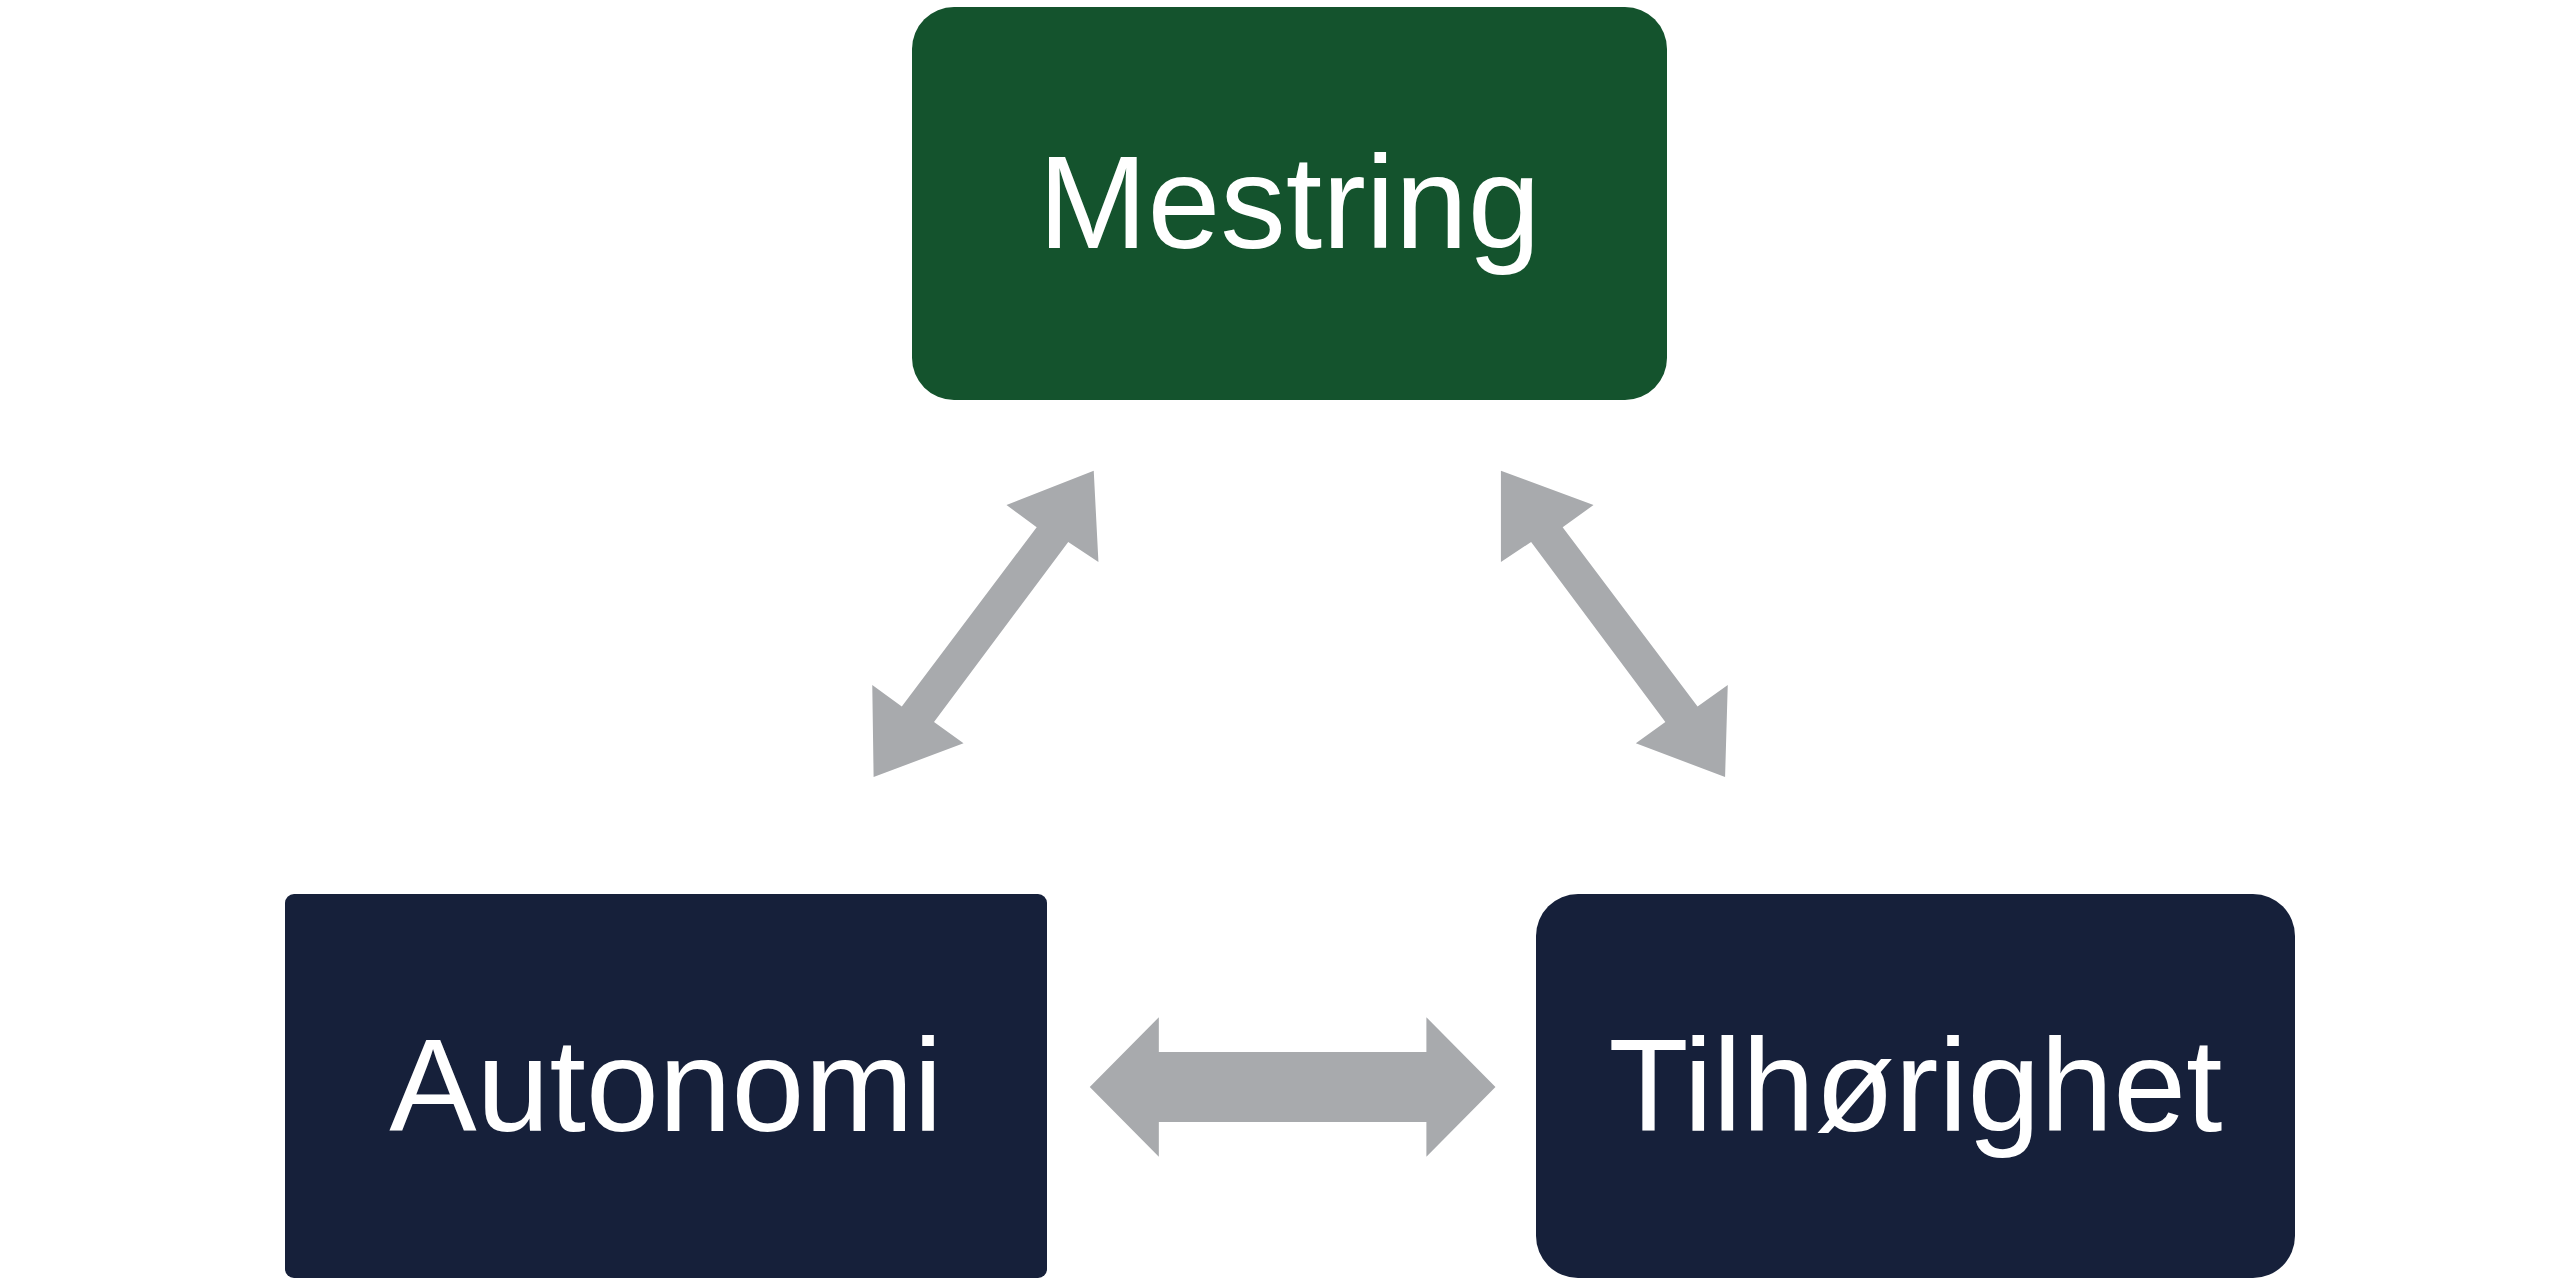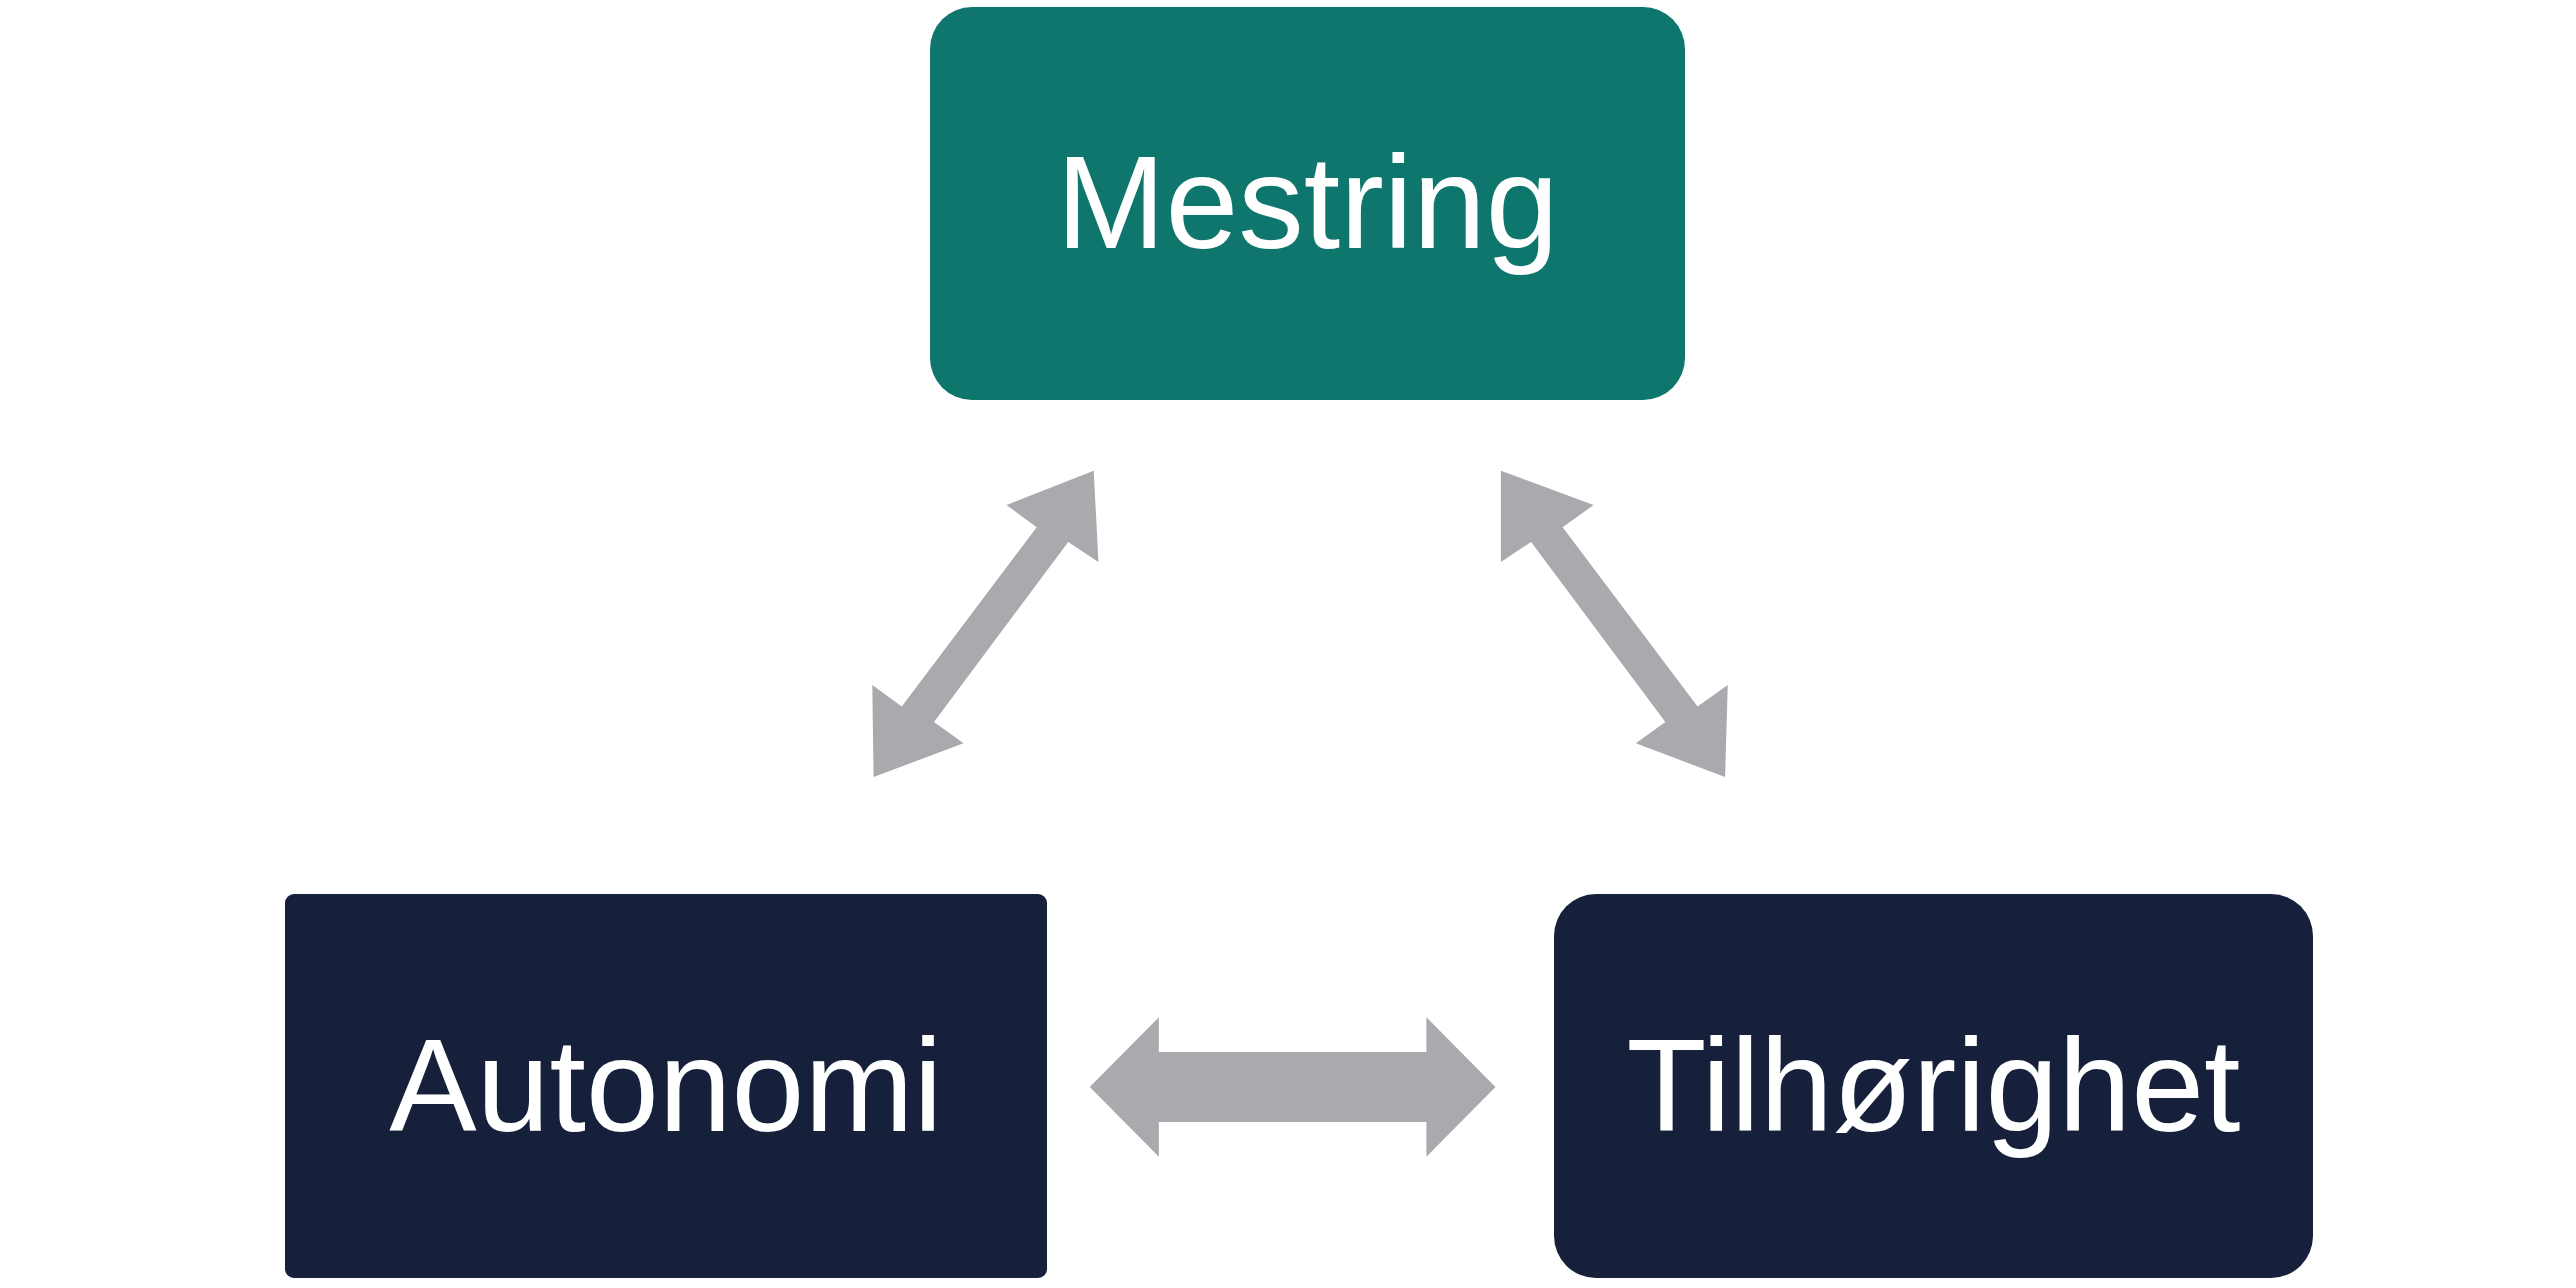--- a/index.html
+++ b/index.html
@@ -47,21 +47,20 @@
     left: 285px;
     top: 894px;
     width: 762px;
     height: 384px;
   }
   #box-tilhorighet {
     left: 1536px;
     top: 894px;
     width: 759px;
     height: 384px;
-    margin-left: 18px;
   }
 
   .connector {
     position: absolute;
     overflow: visible;
   }
   #arrow-left-diagonal {
     left: 832px;
     top: 456px;
     width: 302px;
@@ -130,21 +129,21 @@
         527,36
         630,140
         527,244
         527,192
         128,192
         128,244
       "></polygon>
     </g>
   </svg>
 
-  <div id="box-mestring" class="node-box" style="background: #0f766e; margin-left: 18px;">
+  <div id="box-mestring" class="node-box" style="background: #14532d;">
     <span class="node-label" style="color: rgb(255, 255, 255);">Mestring</span>
   </div>
 
   <div id="box-autonomi" class="node-box" style="background: rgb(22, 32, 58); border-radius: 9px;">
     <span class="node-label" style="color: rgb(255, 255, 255);">Autonomi</span>
   </div>
 
   <div id="box-tilhorighet" class="node-box" style="background: rgb(22, 32, 58);">
     <span class="node-label" style="color: rgb(255, 255, 255);">Tilhørighet</span>
   </div>

